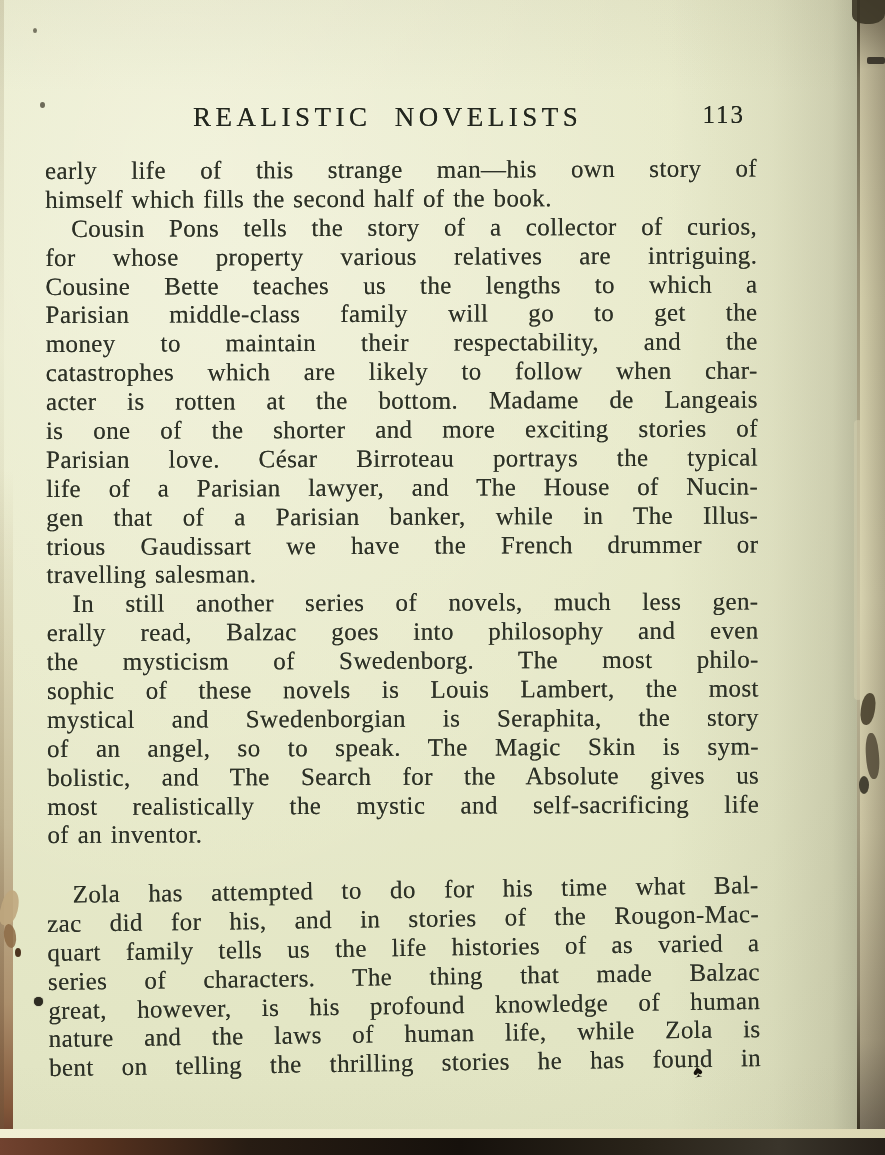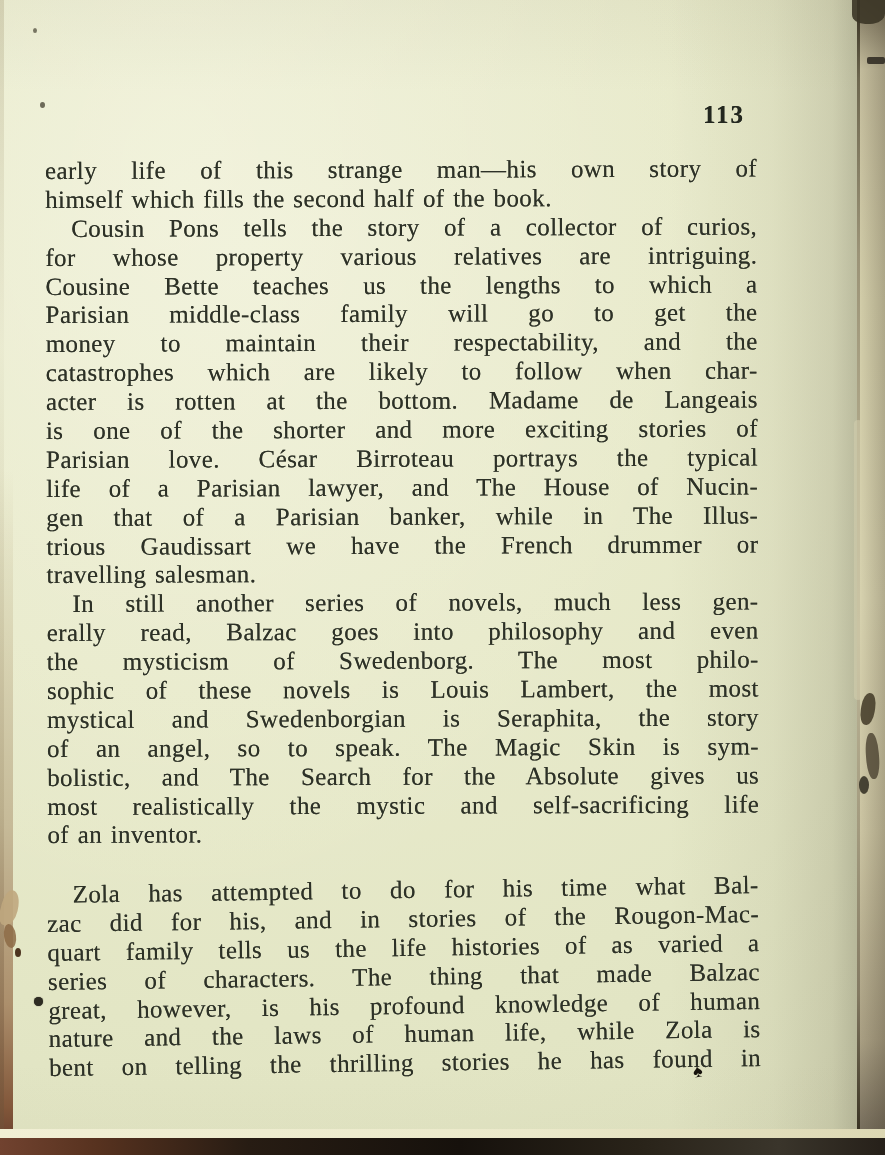--- a/index.html
+++ b/index.html
@@ -131,21 +131,21 @@
   }
   .header { position: relative; height: 36px; margin-bottom: 19px; }
   .title {
     position: absolute; left: 148px; top: 0;
     font-size: 27px; letter-spacing: 4.5px; word-spacing: 12px;
     color: #23271f; text-shadow: 0 0 0.6px rgba(35,39,31,0.8);
     white-space: nowrap;
   }
   .pagenum {
     position: absolute; right: 12px; top: -1px;
-    font-size: 25px; font-weight: bold; letter-spacing: 2px;
+    font-size: 25px; font-weight: normal; letter-spacing: 2px;
     color: #23271f; text-shadow: 0 0 0.5px rgba(35,39,31,0.8);
   }
   .textblock {
     transform: rotate(-0.2deg);
     transform-origin: left top;
   }
   .paragraph { margin: 0; }
   .paragraph:last-child {
     transform: rotate(-0.6deg);
     transform-origin: 40% 50%;
@@ -185,20 +185,21 @@
   <div class="edge-blot-3"></div>
 
   <div class="bottom-highlight"></div>
   <div class="bottom-dark"></div>
 
   <div class="speck-1"></div>
   <div class="speck-2"></div>
 
   <div class="content">
     <div class="header">
+      <div class="title">REALISTIC NOVELISTS</div>
       <div class="pagenum">113</div>
     </div>
     <div class="textblock" id="textblock">
         <div class="paragraph">
           <div class="line">early life of this strange man—his own story of</div>
           <div class="line lastline">himself which fills the second half of the book.</div>
         </div>
         <div class="paragraph">
           <div class="line indent">Cousin Pons tells the story of a collector of curios,</div>
           <div class="line">for whose property various relatives are intriguing.</div>

